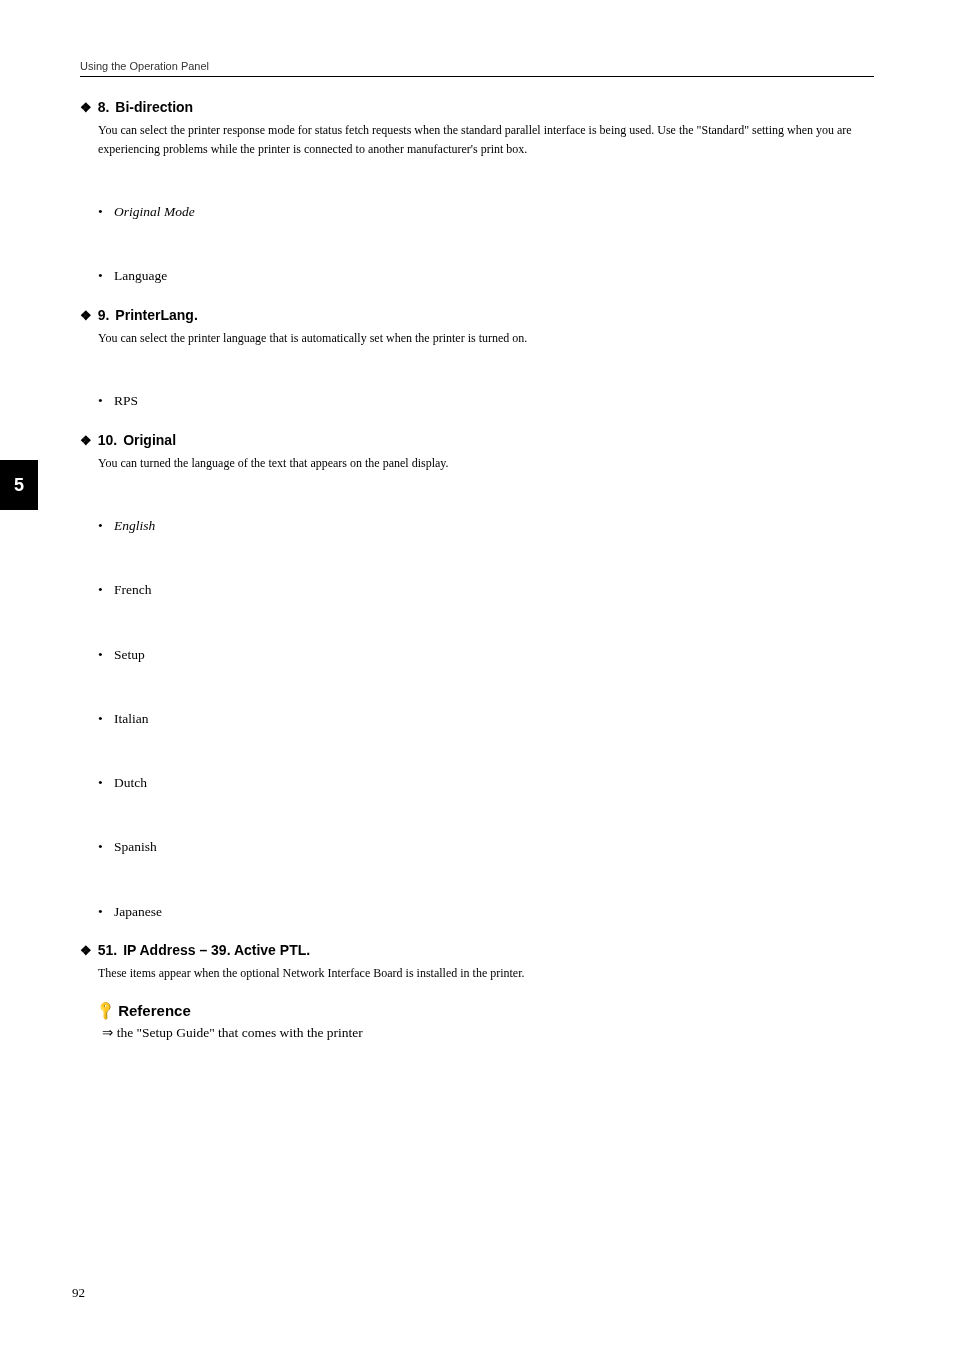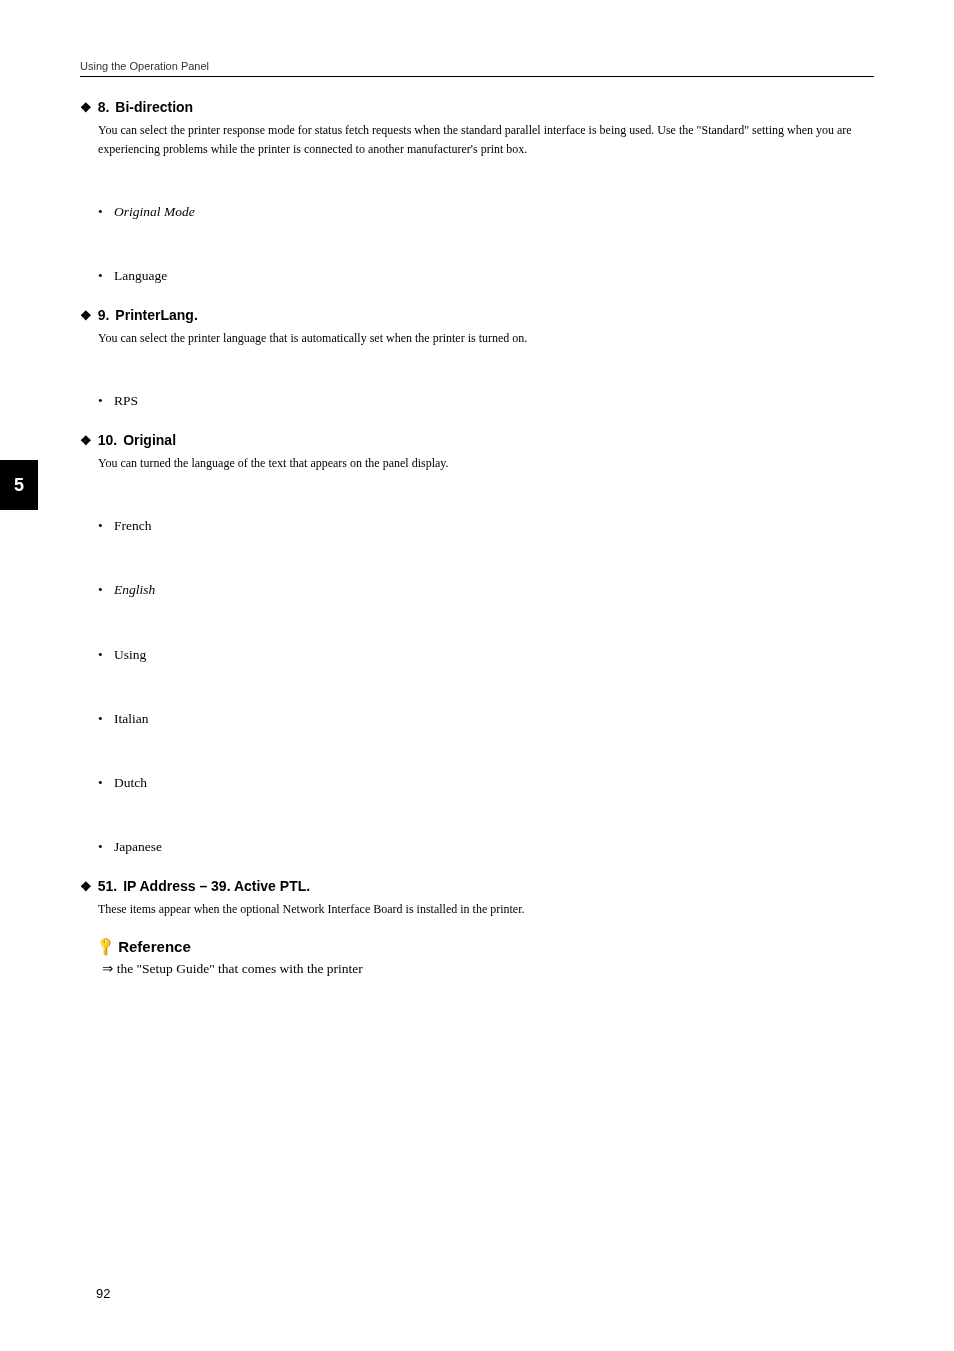--- a/index.html
+++ b/index.html
@@ -126,23 +126,23 @@
 
     .reference-text {
       margin-left: 4px;
       font-size: 13.5px;
       line-height: 1.5;
     }
 
     .page-number {
       position: absolute;
       bottom: 50px;
-      left: 96px;
+      left: 72px;
       font-size: 13px;
-      font-family: Liberation Sans, sans-serif;
+      font-family: Liberation Serif, serif;
     }
   </style>
 </head>
 <body>
 
 <div class="page">
 
   <div class="chapter-tab">
     <span>5</span>
   </div>
@@ -177,25 +177,26 @@
   </div>
 
   <div class="section">
     <div class="section-title">
       <span class="diamond-icon">❖</span>
       <span>10.</span>
       <span>Original</span>
     </div>
     <div class="section-body">You can turned the language of the text that appears on the panel display.</div>
     <ul class="bullet-list">
+      <li><em>English</em></li>
       <li><span>French</span></li>
-      <li><em>English</em></li>
-      <li><span>Using</span></li>
+      <li><span>Setup</span></li>
       <li><span>Italian</span></li>
       <li><span>Dutch</span></li>
+      <li><span>Spanish</span></li>
       <li><span>Japanese</span></li>
     </ul>
   </div>
 
   <div class="section">
     <div class="section-title">
       <span class="diamond-icon">❖</span>
       <span>51.</span>
       <span>IP Address – 39. Active PTL.</span>
     </div>

